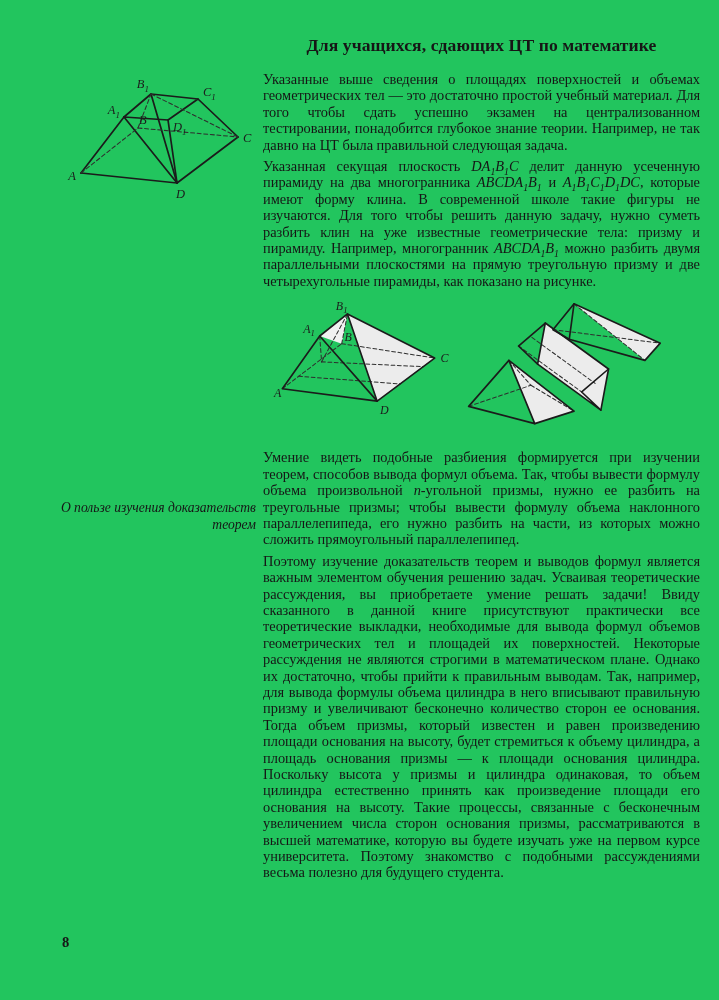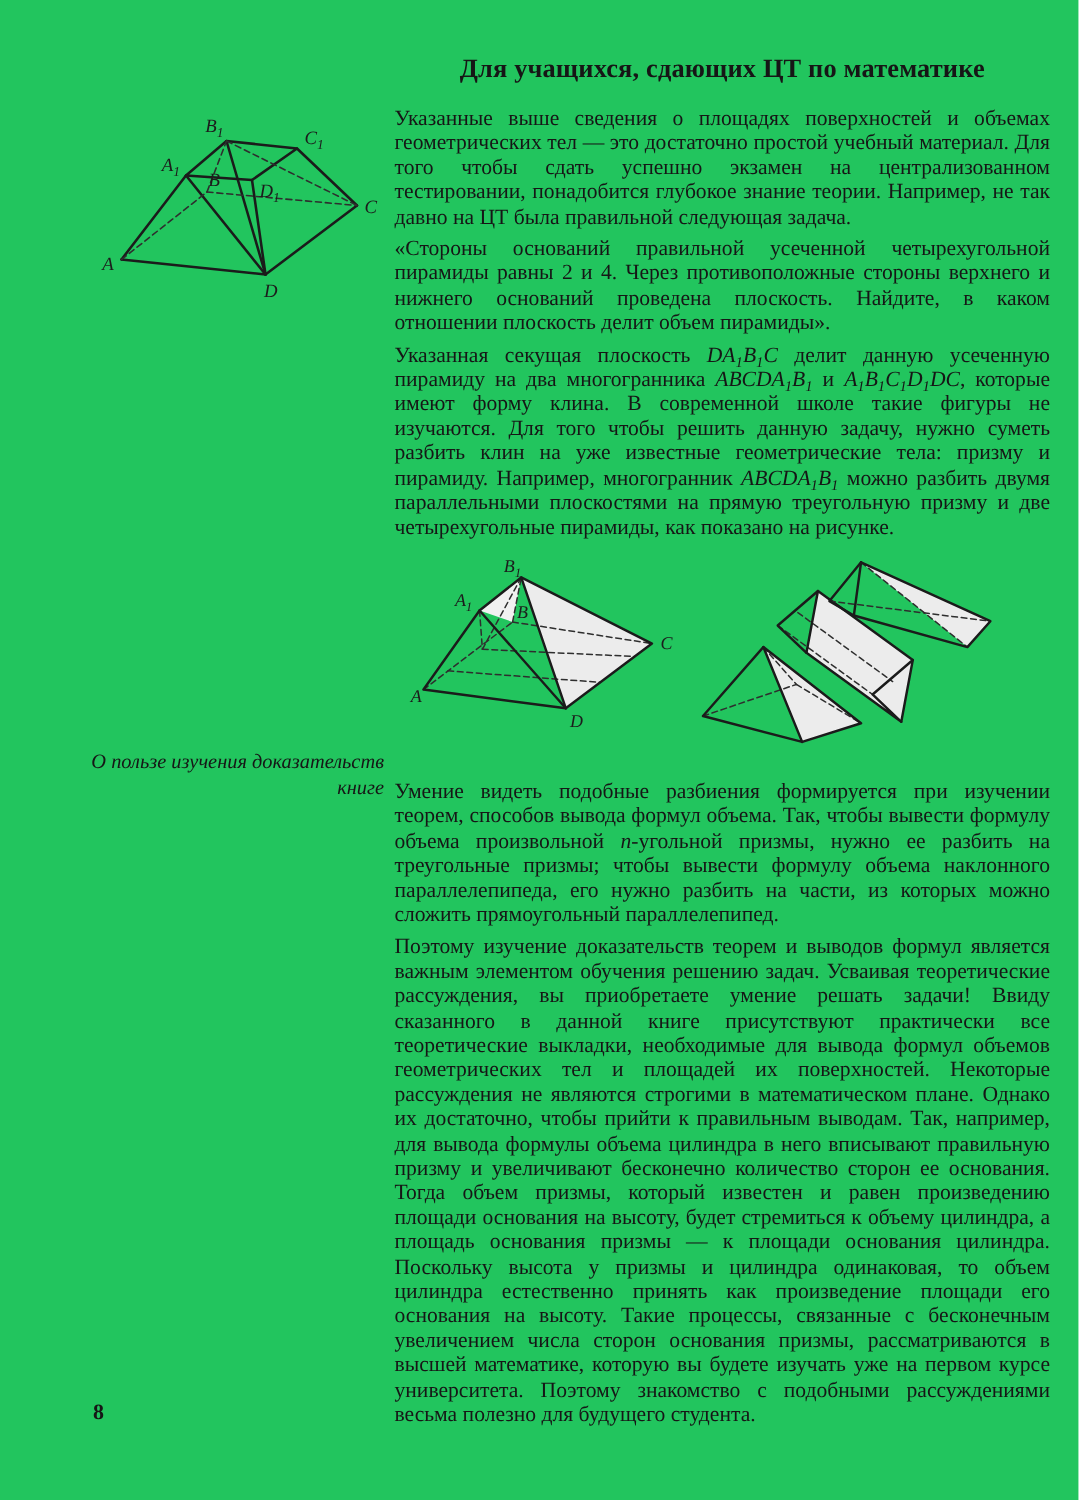--- a/index.html
+++ b/index.html
@@ -66,21 +66,20 @@
       <text x="148" y="132"><tspan>D</tspan></text>
       <text x="92" y="48" text-anchor="end"><tspan>A</tspan><tspan dy="3.5" font-size="9">1</tspan></text>
       <text x="121" y="22" text-anchor="end"><tspan>B</tspan><tspan dy="3.5" font-size="9">1</tspan></text>
       <text x="175" y="30"><tspan>C</tspan><tspan dy="3.5" font-size="9">1</tspan></text>
       <text x="145" y="65"><tspan>D</tspan><tspan dy="3.5" font-size="9">1</tspan></text>
     </g>
   </svg>
 
   <div class="text-col">
     <p>Указанные выше сведения о площадях поверхностей и объемах геометрических тел — это достаточно простой учебный материал. Для того чтобы сдать успешно экзамен на централизованном тестировании, понадобится глубокое знание теории. Например, не так давно на ЦТ была правильной следующая задача.</p>
-    <p>«Стороны оснований правильной усеченной четырехугольной пирамиды равны 2 и 4. Через противоположные стороны верхнего и нижнего оснований проведена плоскость. Найдите, в каком отношении плоскость делит объем пирамиды».</p>
     <p><span>Указанная секущая плоскость </span><span class="math">DA</span><sub class="math">1</sub><span class="math">B</span><sub class="math">1</sub><span class="math">C</span><span> делит данную усеченную пирамиду на два многогранника </span><span class="math">ABCDA</span><sub class="math">1</sub><span class="math">B</span><sub class="math">1</sub><span> и </span><span class="math">A</span><sub class="math">1</sub><span class="math">B</span><sub class="math">1</sub><span class="math">C</span><sub class="math">1</sub><span class="math">D</span><sub class="math">1</sub><span class="math">DC</span><span>, которые имеют форму клина. В современной школе такие фигуры не изучаются. Для того чтобы решить данную задачу, нужно суметь разбить клин на уже известные геометрические тела: призму и пирамиду. Например, многогранник </span><span class="math">ABCDA</span><sub class="math">1</sub><span class="math">B</span><sub class="math">1</sub><span> можно разбить двумя параллельными плоскостями на прямую треугольную призму и две четырехугольные пирамиды, как показано на рисунке.</span></p>
 
     <div class="fig-row">
 
       <svg width="202" height="122" viewBox="0 0 202 122">
         <polygon class="face" points="84,14 115,105 175,60"></polygon>
         <polygon class="face2" points="55,37 84,14 78,45"></polygon>
         <g>
           <path class="hid" d="M16,92 L78,45"></path>
           <path class="hid" d="M78,45 L175,60"></path>
@@ -129,17 +128,17 @@
           <path class="edge" d="M118,3 L96,30 L113,40 L192,62 L208,44 L118,3"></path>
           <path class="edge" d="M118,3 L113,40"></path>
         </g>
       </svg>
     </div>
 
     <p><span>Умение видеть подобные разбиения формируется при изучении теорем, способов вывода формул объема. Так, чтобы вывести формулу объема произвольной </span><span class="math">n</span><span>-угольной призмы, нужно ее разбить на треугольные призмы; чтобы вывести формулу объема наклонного параллелепипеда, его нужно разбить на части, из которых можно сложить прямоугольный параллелепипед.</span></p>
     <p>Поэтому изучение доказательств теорем и выводов формул является важным элементом обучения решению задач. Усваивая теоретические рассуждения, вы приобретаете умение решать задачи! Ввиду сказанного в данной книге присутствуют практически все теоретические выкладки, необходимые для вывода формул объемов геометрических тел и площадей их поверхностей. Некоторые рассуждения не являются строгими в математическом плане. Однако их достаточно, чтобы прийти к правильным выводам. Так, например, для вывода формулы объема цилиндра в него вписывают правильную призму и увеличивают бесконечно количество сторон ее основания. Тогда объем призмы, который известен и равен произведению площади основания на высоту, будет стремиться к объему цилиндра, а площадь основания призмы — к площади основания цилиндра. Поскольку высота у призмы и цилиндра одинаковая, то объем цилиндра естественно принять как произведение площади его основания на высоту. Такие процессы, связанные с бесконечным увеличением числа сторон основания призмы, рассматриваются в высшей математике, которую вы будете изучать уже на первом курсе университета. Поэтому знакомство с подобными рассуждениями весьма полезно для будущего студента.</p>
   </div>
 
-  <div class="margin-note">О пользе изучения доказательств книге</div>
+  <div class="margin-note">О пользе изучения доказательств теорем</div>
 
   <div class="page-number">8</div>
 
 </div>
 
 </body></html>

